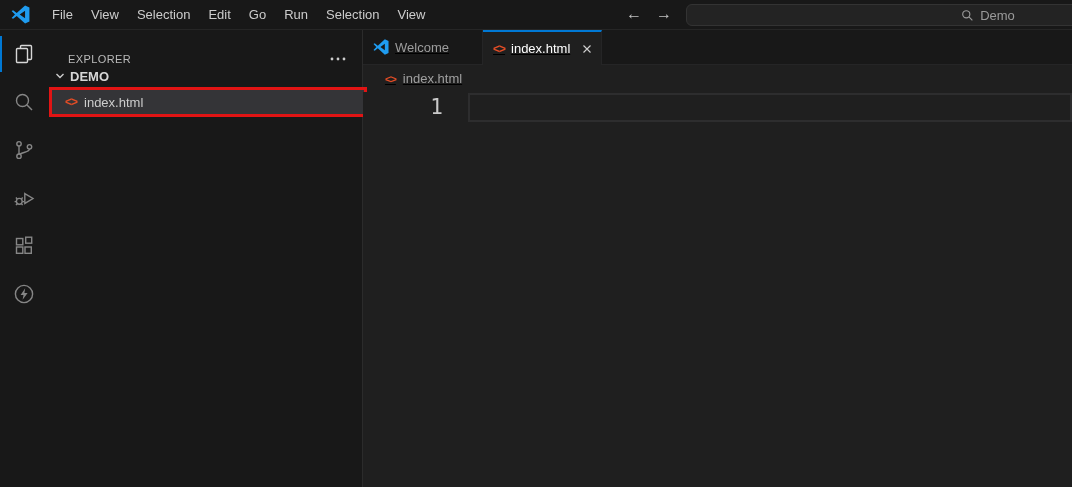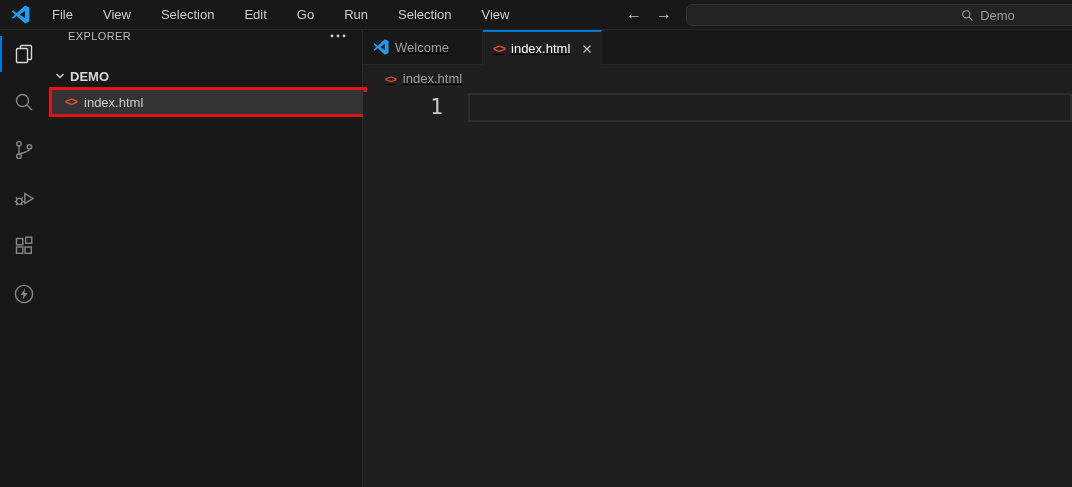--- a/index.html
+++ b/index.html
@@ -3,21 +3,21 @@
 <meta charset="utf-8">
 <style>
   * { margin:0; padding:0; box-sizing:border-box; }
   html,body { width:1072px; height:487px; overflow:hidden; background:#181818;
     font-family:"Liberation Sans", sans-serif; -webkit-font-smoothing:antialiased; }
 
   
   .titlebar { position:relative; height:30px; background:#181818;
     border-bottom:1px solid #262626; display:flex; align-items:center; }
   .vscode-logo { margin-left:11px; width:19px; height:19px; flex:none; }
-  .menubar { display:flex; margin-left:13px;gap:12px; }
+  .menubar { display:flex; margin-left:13px; }
   .menu-item { color:#cccccc; font-size:13px; padding:0 9px; height:30px;
     line-height:29px; cursor:default; }
   .nav-arrow { position:absolute; top:0; height:30px; line-height:28px;
     color:#c2c2c2; font-size:16px; width:24px; text-align:center; }
   .nav-back { left:622px; }
   .nav-fwd { left:652px; }
   .command-center { position:absolute; left:686px; top:4px; width:604px; height:22px;
     background:#232323; border:1px solid #333333; border-radius:6px;
     display:flex; align-items:center; justify-content:center; gap:6px;
     color:#9a9a9a; font-size:13px; }
@@ -32,21 +32,21 @@
     color:#868686; position:relative; }
   .ab-item.active { color:#d7d7d7; }
   .ab-item.active::before { content:""; position:absolute; left:0; top:6px;
     bottom:6px; width:2px; background:#0078d4; }
   .ab-item svg { width:24px; height:24px; stroke:currentColor; fill:none;
     stroke-width:1.4; }
 
   
   .sidebar { width:315px; flex:none; background:#181818;
     border-right:1px solid #2b2b2b; position:relative; }
-  .sb-header { height:35px; display:flex; align-items:flex-start;
+  .sb-header { height:35px; display:flex; align-items:flex-end;
     padding:0 14px 0 20px; }
   .sb-title { color:#bbbbbb; font-size:11px; letter-spacing:0.4px; flex:1; }
   .more-icon { display:flex; align-items:center; padding:4px 2px; }
   .section-row { height:22px; display:flex; align-items:center; padding-left:4px;
     color:#d7d7d7; }
   .section-label { font-size:13px; font-weight:bold; margin-left:2px; }
   .chev { width:16px; height:16px; stroke:#cccccc; fill:none; stroke-width:1.4; }
   .annotation-box { margin-left:1px; width:318px; height:30px;
     border:3px solid #e11414; }
   .file-row { height:24px; background:#343437; display:flex; align-items:center;

